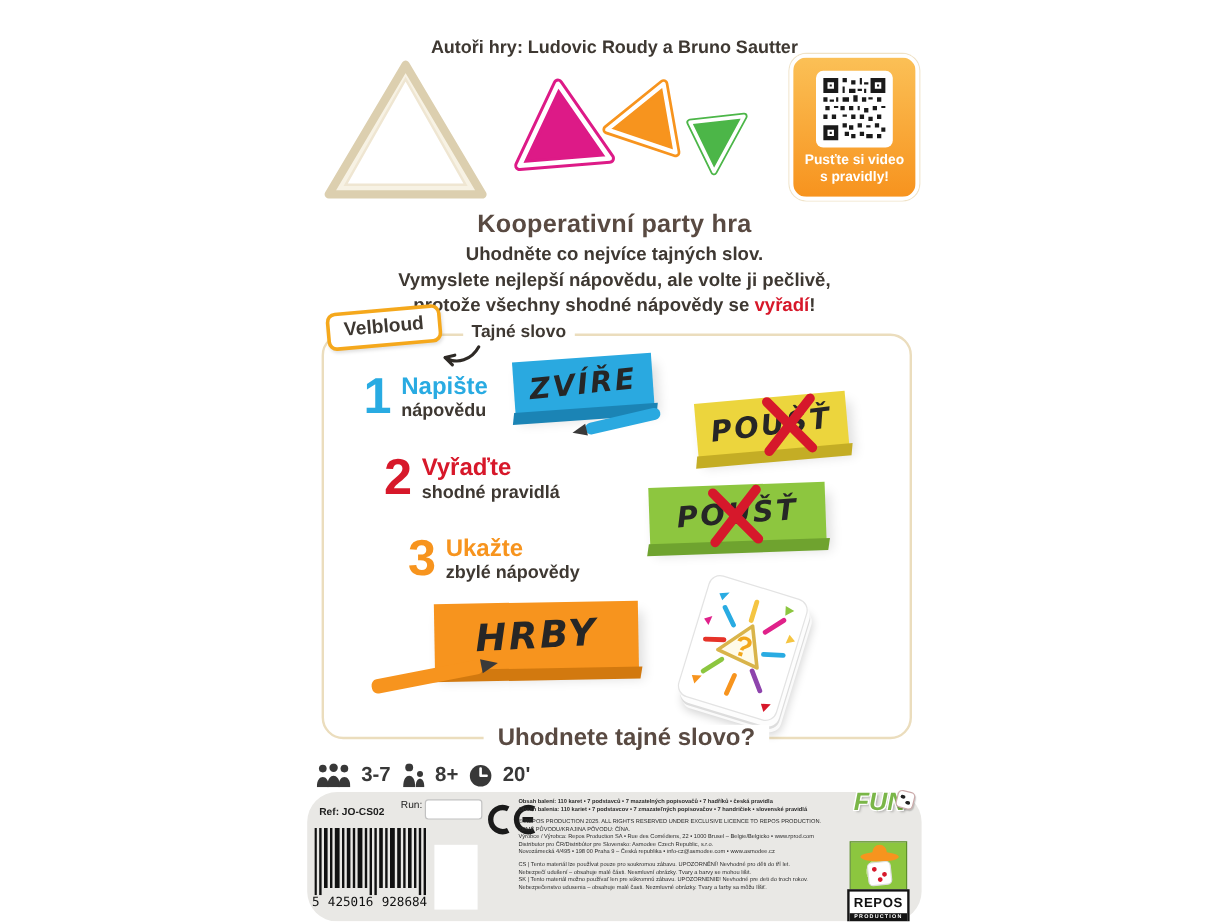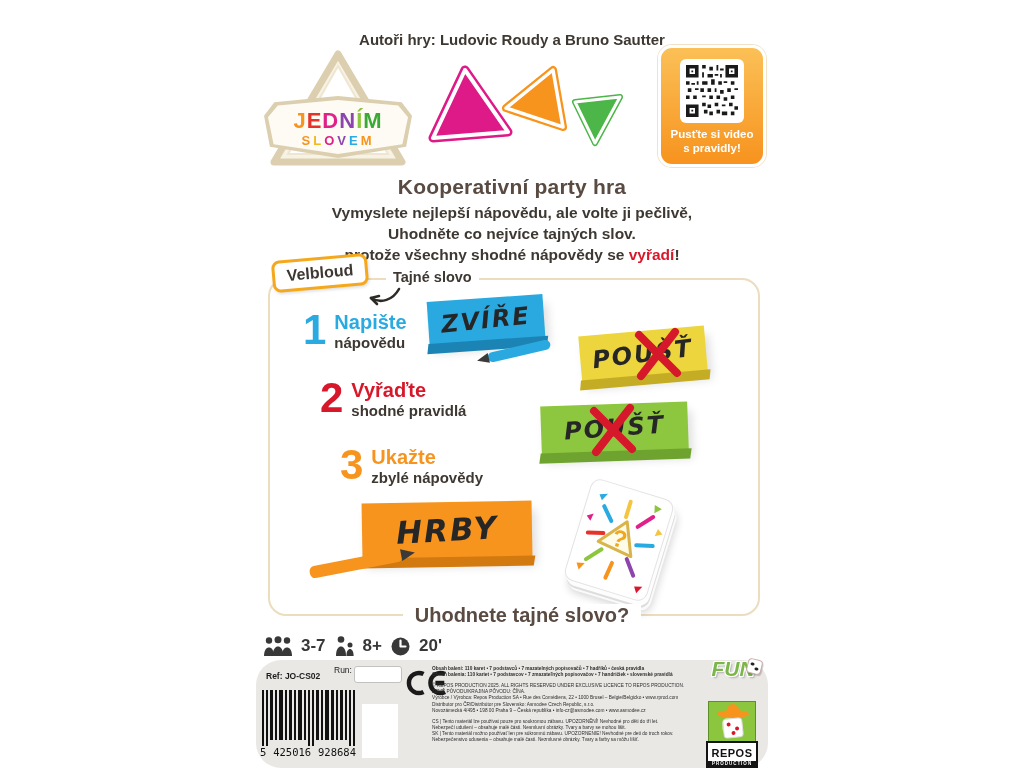--- a/index.html
+++ b/index.html
@@ -142,28 +142,20 @@
 
 <div class="canvas">
 
   <div class="authors">Autoři hry: Ludovic Roudy a Bruno Sautter</div>
 
   <div class="logo">
     <svg width="136" height="118" viewBox="0 0 136 118">
       <polygon points="68,4 132,112 4,112" fill="#f7f2e4" stroke="#dccfaf" stroke-width="7" stroke-linejoin="round"></polygon>
       <polygon points="68,16 118,104 18,104" fill="#ffffff" stroke="#efe6d2" stroke-width="2"></polygon>
     </svg>
-    <div class="logo-banner">
-      <div class="banner-outer"></div>
-      <div class="banner-inner"></div>
-      <div class="banner-text">
-        <div class="logo-line1"><span style="color: rgb(247, 148, 30);">J</span><span style="color: rgb(230, 51, 41);">E</span><span style="color: rgb(224, 33, 138);">D</span><span style="color: rgb(142, 68, 173);">N</span><span style="color: rgb(140, 198, 63);">Í</span><span style="color: rgb(58, 170, 53);">M</span></div>
-        <div class="logo-line2"><span style="color: rgb(247, 148, 30);">S</span><span style="color: rgb(244, 184, 27);">L</span><span style="color: rgb(224, 33, 138);">O</span><span style="color: rgb(142, 68, 173);">V</span><span style="color: rgb(41, 171, 226);">E</span><span style="color: rgb(247, 148, 30);">M</span></div>
-      </div>
-    </div>
   </div>
 
   <svg class="triangles" width="200" height="105" viewBox="0 0 200 105">
     <g stroke-linejoin="round">
       <polygon points="40,12 8,80 83,74" fill="#dd1a87" stroke="#dd1a87" stroke-width="9"></polygon>
       <polygon points="40,12 8,80 83,74" fill="none" stroke="#ffffff" stroke-width="4"></polygon>
       <polygon points="81,50 128,12 138,69" fill="#f7941e" stroke="#f7941e" stroke-width="8"></polygon>
       <polygon points="81,50 128,12 138,69" fill="none" stroke="#ffffff" stroke-width="3.5"></polygon>
       <polygon points="150,44 195,39 170,85" fill="#4cb648" stroke="#4cb648" stroke-width="6"></polygon>
       <polygon points="150,44 195,39 170,85" fill="none" stroke="#ffffff" stroke-width="3"></polygon>
@@ -184,22 +176,22 @@
                    M9 21h2v2h-2z M12 22h2v2h-2z M16 21h2v2h-2z M20 22h2v1h-2z M24 21h2v2h-2z M27 23h2v2h-2z
                    M10 25h2v2h-2z M13 26h2v2h-2z M17 25h2v2h-2z M20 26h3v2h-3z M25 26h2v2h-2z"></path>
         </g>
       </svg>
     </div>
     <div class="qr-label">Pusťte si video s pravidly!</div>
   </div>
 
   <div class="title">Kooperativní party hra</div>
   <div class="intro">
+    <div>Uhodněte co nejvíce tajných slov.</div>
     <div>Vymyslete nejlepší nápovědu, ale volte ji pečlivě,</div>
-    <div>Uhodněte co nejvíce tajných slov.</div>
     <div><span>protože všechny shodné nápovědy se </span><span style="font-weight: 800; color: rgb(215, 24, 42);">vyřadí</span><span>!</span></div>
   </div>
 
   <div class="panel"></div>
   <div class="velbloud">Velbloud</div>
   <div class="tajne">Tajné slovo</div>
   <svg class="arrow-svg" width="36" height="20" viewBox="0 0 36 20">
     <path d="M33 2 C27 13 15 17 5 11" fill="none" stroke="#2e2a26" stroke-width="2.6" stroke-linecap="round"></path>
     <path d="M5 11 l8 -2 M5 11 l6 6" fill="none" stroke="#2e2a26" stroke-width="2.6" stroke-linecap="round"></path>
   </svg>

